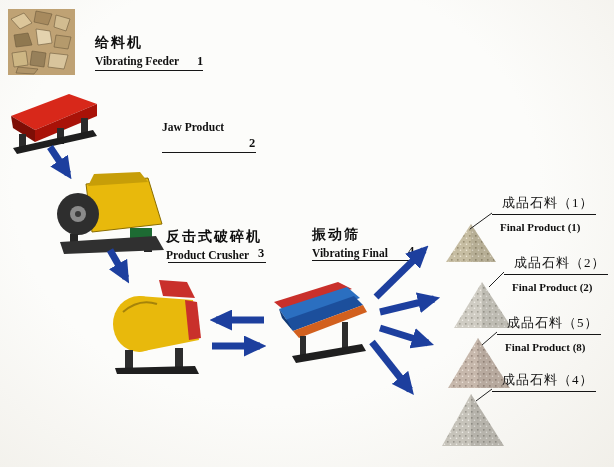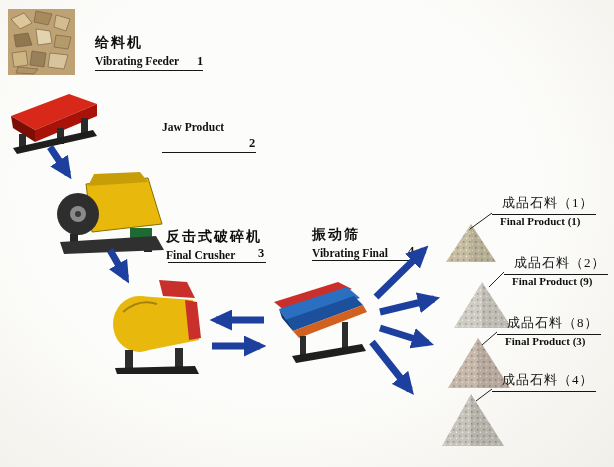--- a/index.html
+++ b/index.html
@@ -11,21 +11,21 @@
   }
   .abs { position:absolute; }
   .station-label { position:absolute; color:#101010; }
   .station-label .zh { font-size:14px; font-weight:bold; letter-spacing:2px; white-space:nowrap; }
   .station-label .en { font-size:11.5px; font-weight:bold; margin-top:3px; white-space:nowrap; }
   .hline { position:absolute; height:1px; background:#161616; }
   .numtag { position:absolute; font-size:12.5px; font-weight:bold; color:#101010; }
   .plabel { position:absolute; color:#101010; }
   .plabel .zh { font-size:13px; font-weight:normal; letter-spacing:1px; white-space:nowrap;
                 border-bottom:1px solid #161616; padding:0 2px 2px 10px; }
-  .plabel .en { font-size:11px; font-weight:bold; margin-top:0; padding-left:8px; white-space:nowrap; }
+  .plabel .en { font-size:11px; font-weight:bold; margin-top:6px; padding-left:8px; white-space:nowrap; }
   svg { display:block; }
 </style>
 </head>
 <body>
 
 <div class="canvas">
 
   <svg class="abs" style="left:8px; top:9px;" width="67" height="66" viewBox="0 0 67 66">
     <rect width="67" height="66" fill="#bfa274"></rect>
     <g stroke="#6d5a3c" stroke-width="0.6">
@@ -72,21 +72,21 @@
     <circle cx="26" cy="42" r="8" fill="#8a8a8a"></circle>
     <circle cx="26" cy="42" r="3" fill="#3a3a3a"></circle>
     <rect x="78" y="56" width="22" height="12" fill="#1d6b33"></rect>
     <rect x="18" y="62" width="8" height="14" fill="#262626"></rect>
     <rect x="92" y="66" width="8" height="14" fill="#262626"></rect>
     <polygon points="8,70 104,64 112,78 12,82" fill="#303030"></polygon>
   </svg>
 
   <div class="station-label" style="left:166px; top:228px;">
     <div class="zh">反击式破碎机</div>
-    <div class="en">Final Crusher</div>
+    <div class="en">Product Crusher</div>
   </div>
   <div class="hline" style="left:168px; top:262px; width:98px;"></div>
   <div class="numtag" style="left:258px; top:246px;">3</div>
 
   <svg class="abs" style="left:103px; top:278px;" width="105" height="97" viewBox="0 0 105 97">
     <polygon points="56,2 84,4 92,20 60,18" fill="#c9302b"></polygon>
     <ellipse cx="36" cy="46" rx="26" ry="28" fill="#e8b90c"></ellipse>
     <polygon points="36,18 90,22 96,62 36,74" fill="#e8b90c"></polygon>
     <polygon points="82,22 94,24 98,60 86,62" fill="#c9302b"></polygon>
     <path d="M20,34 q16,-14 34,-8" stroke="#a5830a" fill="none" stroke-width="2"></path>
@@ -160,25 +160,25 @@
     <polygon points="31,2 64,54 2,54" fill="url(#sp4)"></polygon>
     <polygon points="31,2 64,54 31,54" fill="rgba(0,0,0,0.08)"></polygon>
   </svg>
 
   <div class="plabel" style="left:492px; top:194px;">
     <div class="zh">成品石料（1）</div>
     <div class="en">Final Product (1)</div>
   </div>
   <div class="plabel" style="left:504px; top:254px;">
     <div class="zh">成品石料（2）</div>
-    <div class="en">Final Product (9)</div>
+    <div class="en">Final Product (2)</div>
   </div>
   <div class="plabel" style="left:497px; top:314px;">
-    <div class="zh">成品石料（8）</div>
-    <div class="en">Final Product (3)</div>
+    <div class="zh">成品石料（5）</div>
+    <div class="en">Final Product (8)</div>
   </div>
   <div class="plabel" style="left:492px; top:371px;">
     <div class="zh">成品石料（4）</div>
   </div>
 
   <svg class="abs" style="left:0; top:0; pointer-events:none;" width="614" height="467" viewBox="0 0 614 467">
     <defs>
       <marker id="ah" markerWidth="3.2" markerHeight="3" refX="2.3" refY="1.5" orient="auto">
         <path d="M0,0 L3.2,1.5 L0,3 Z" fill="#1d3f9e"></path>
       </marker>

